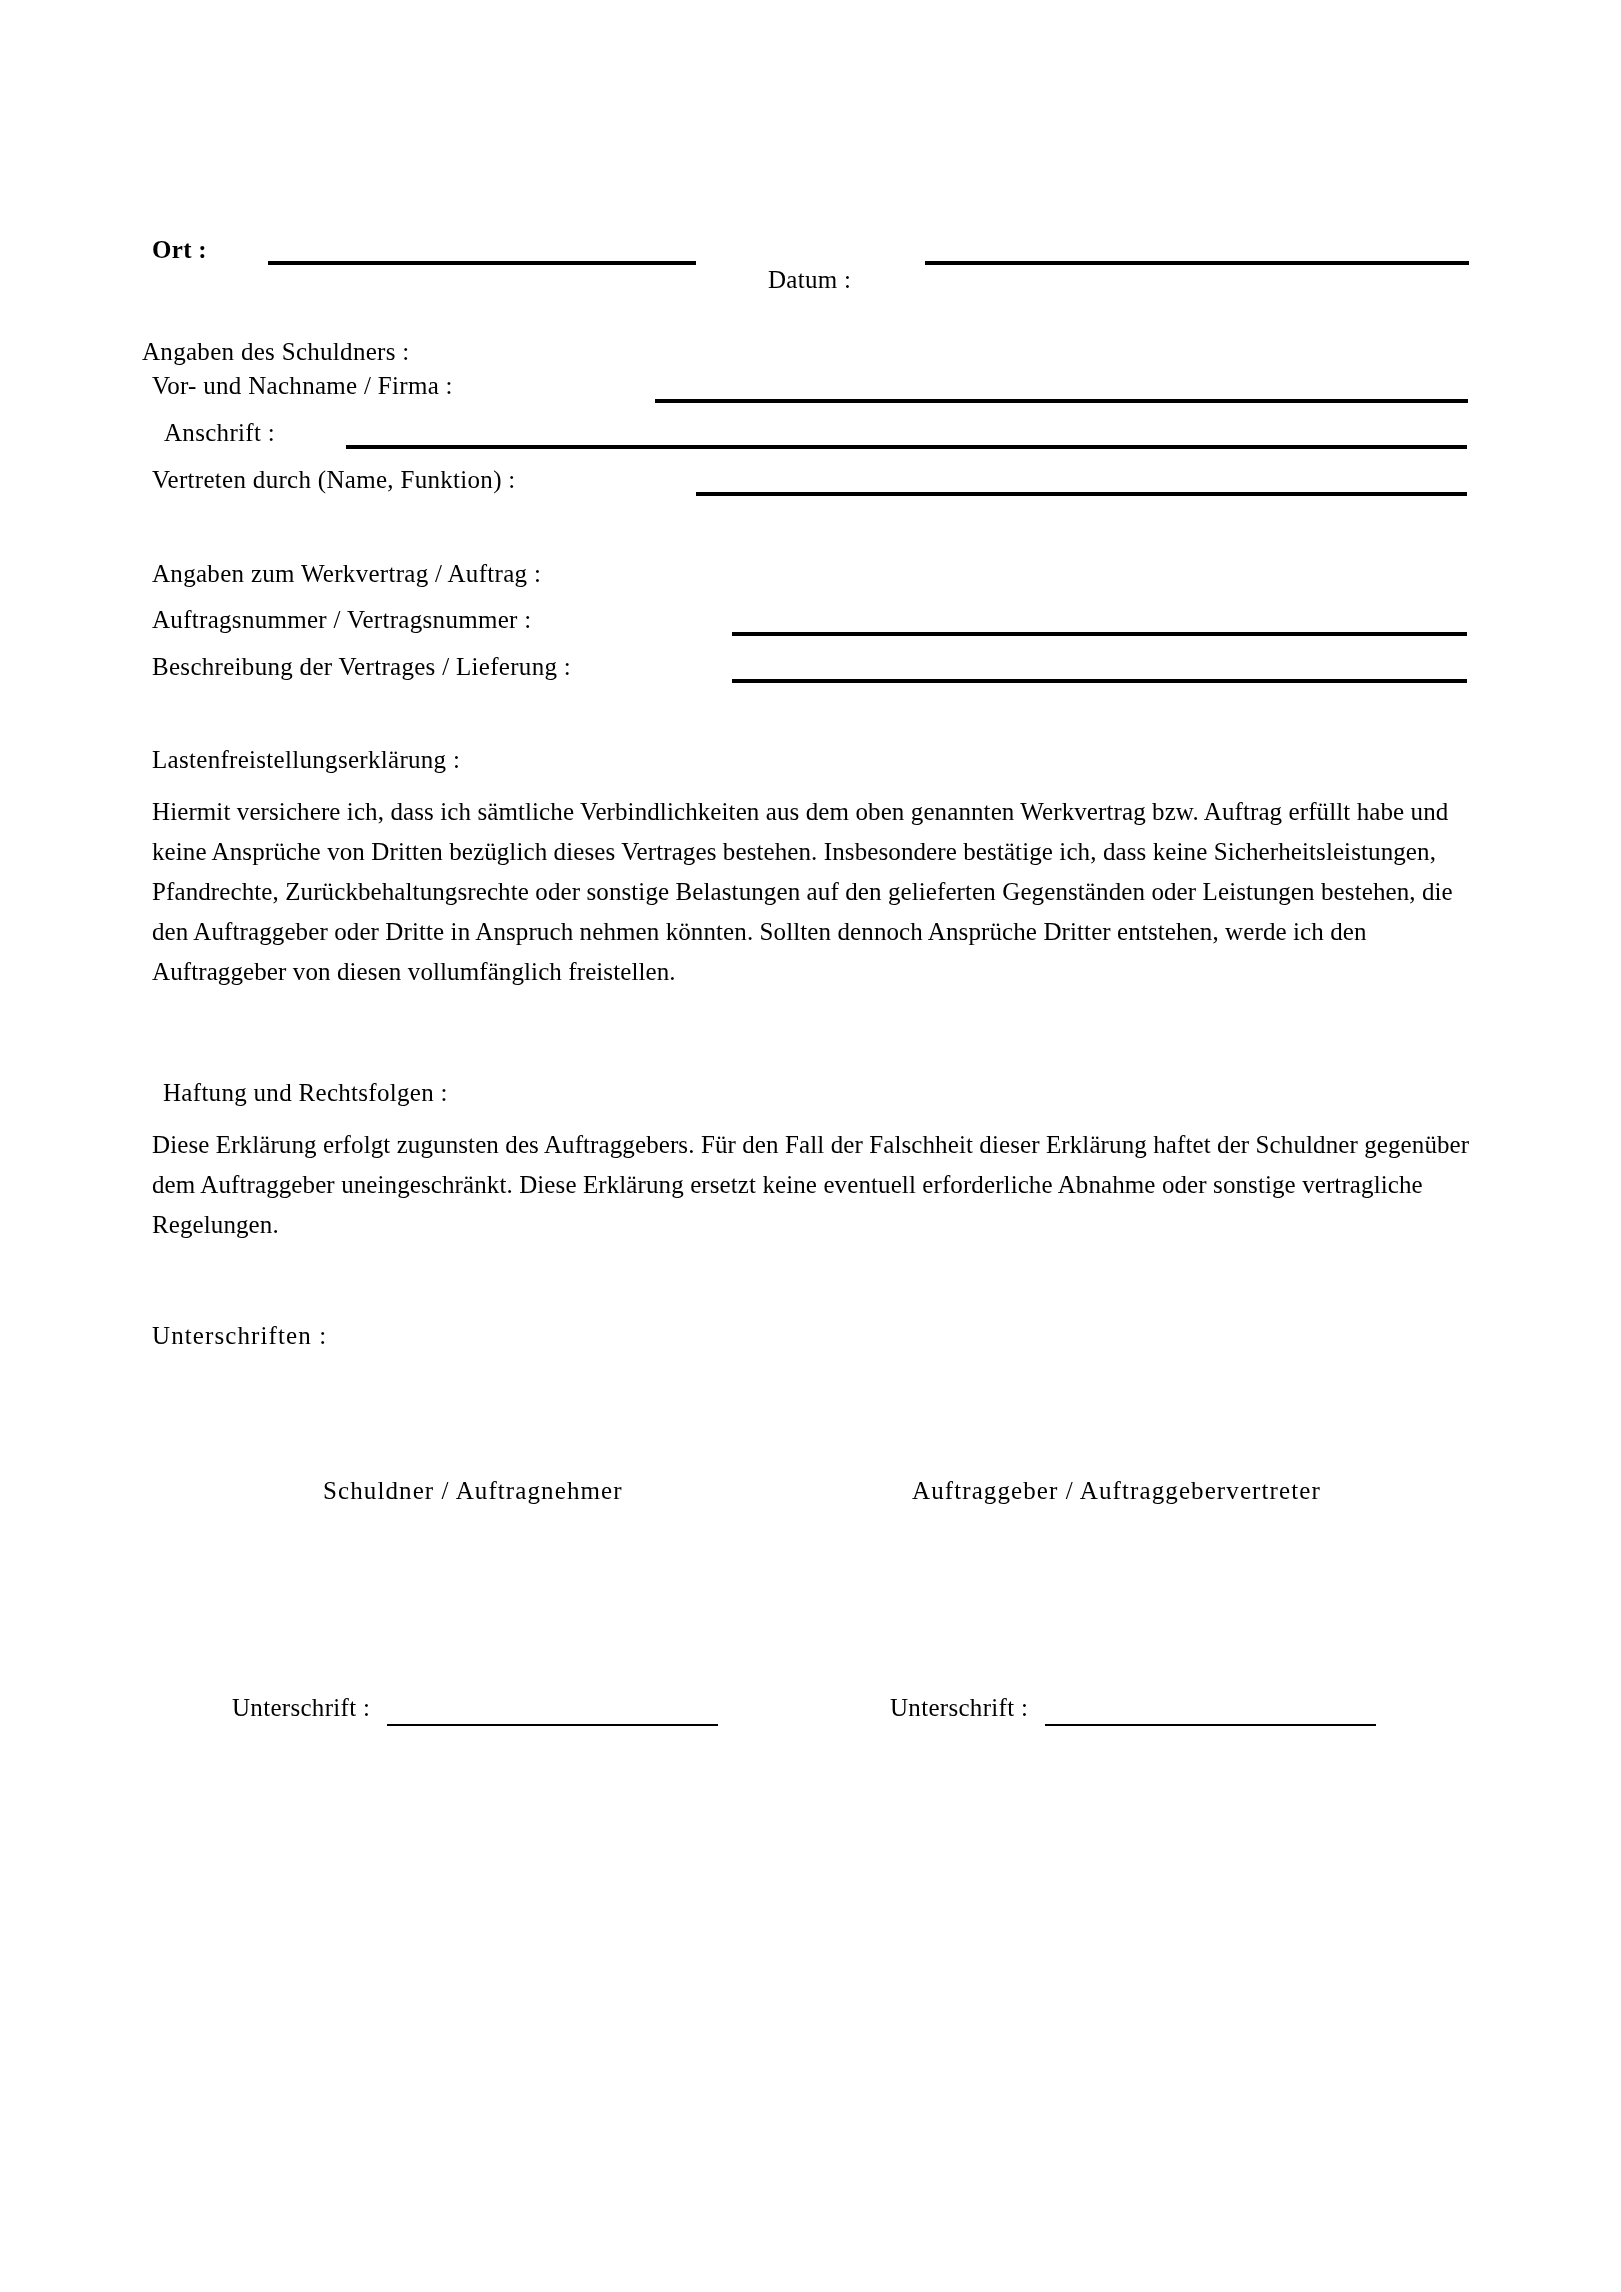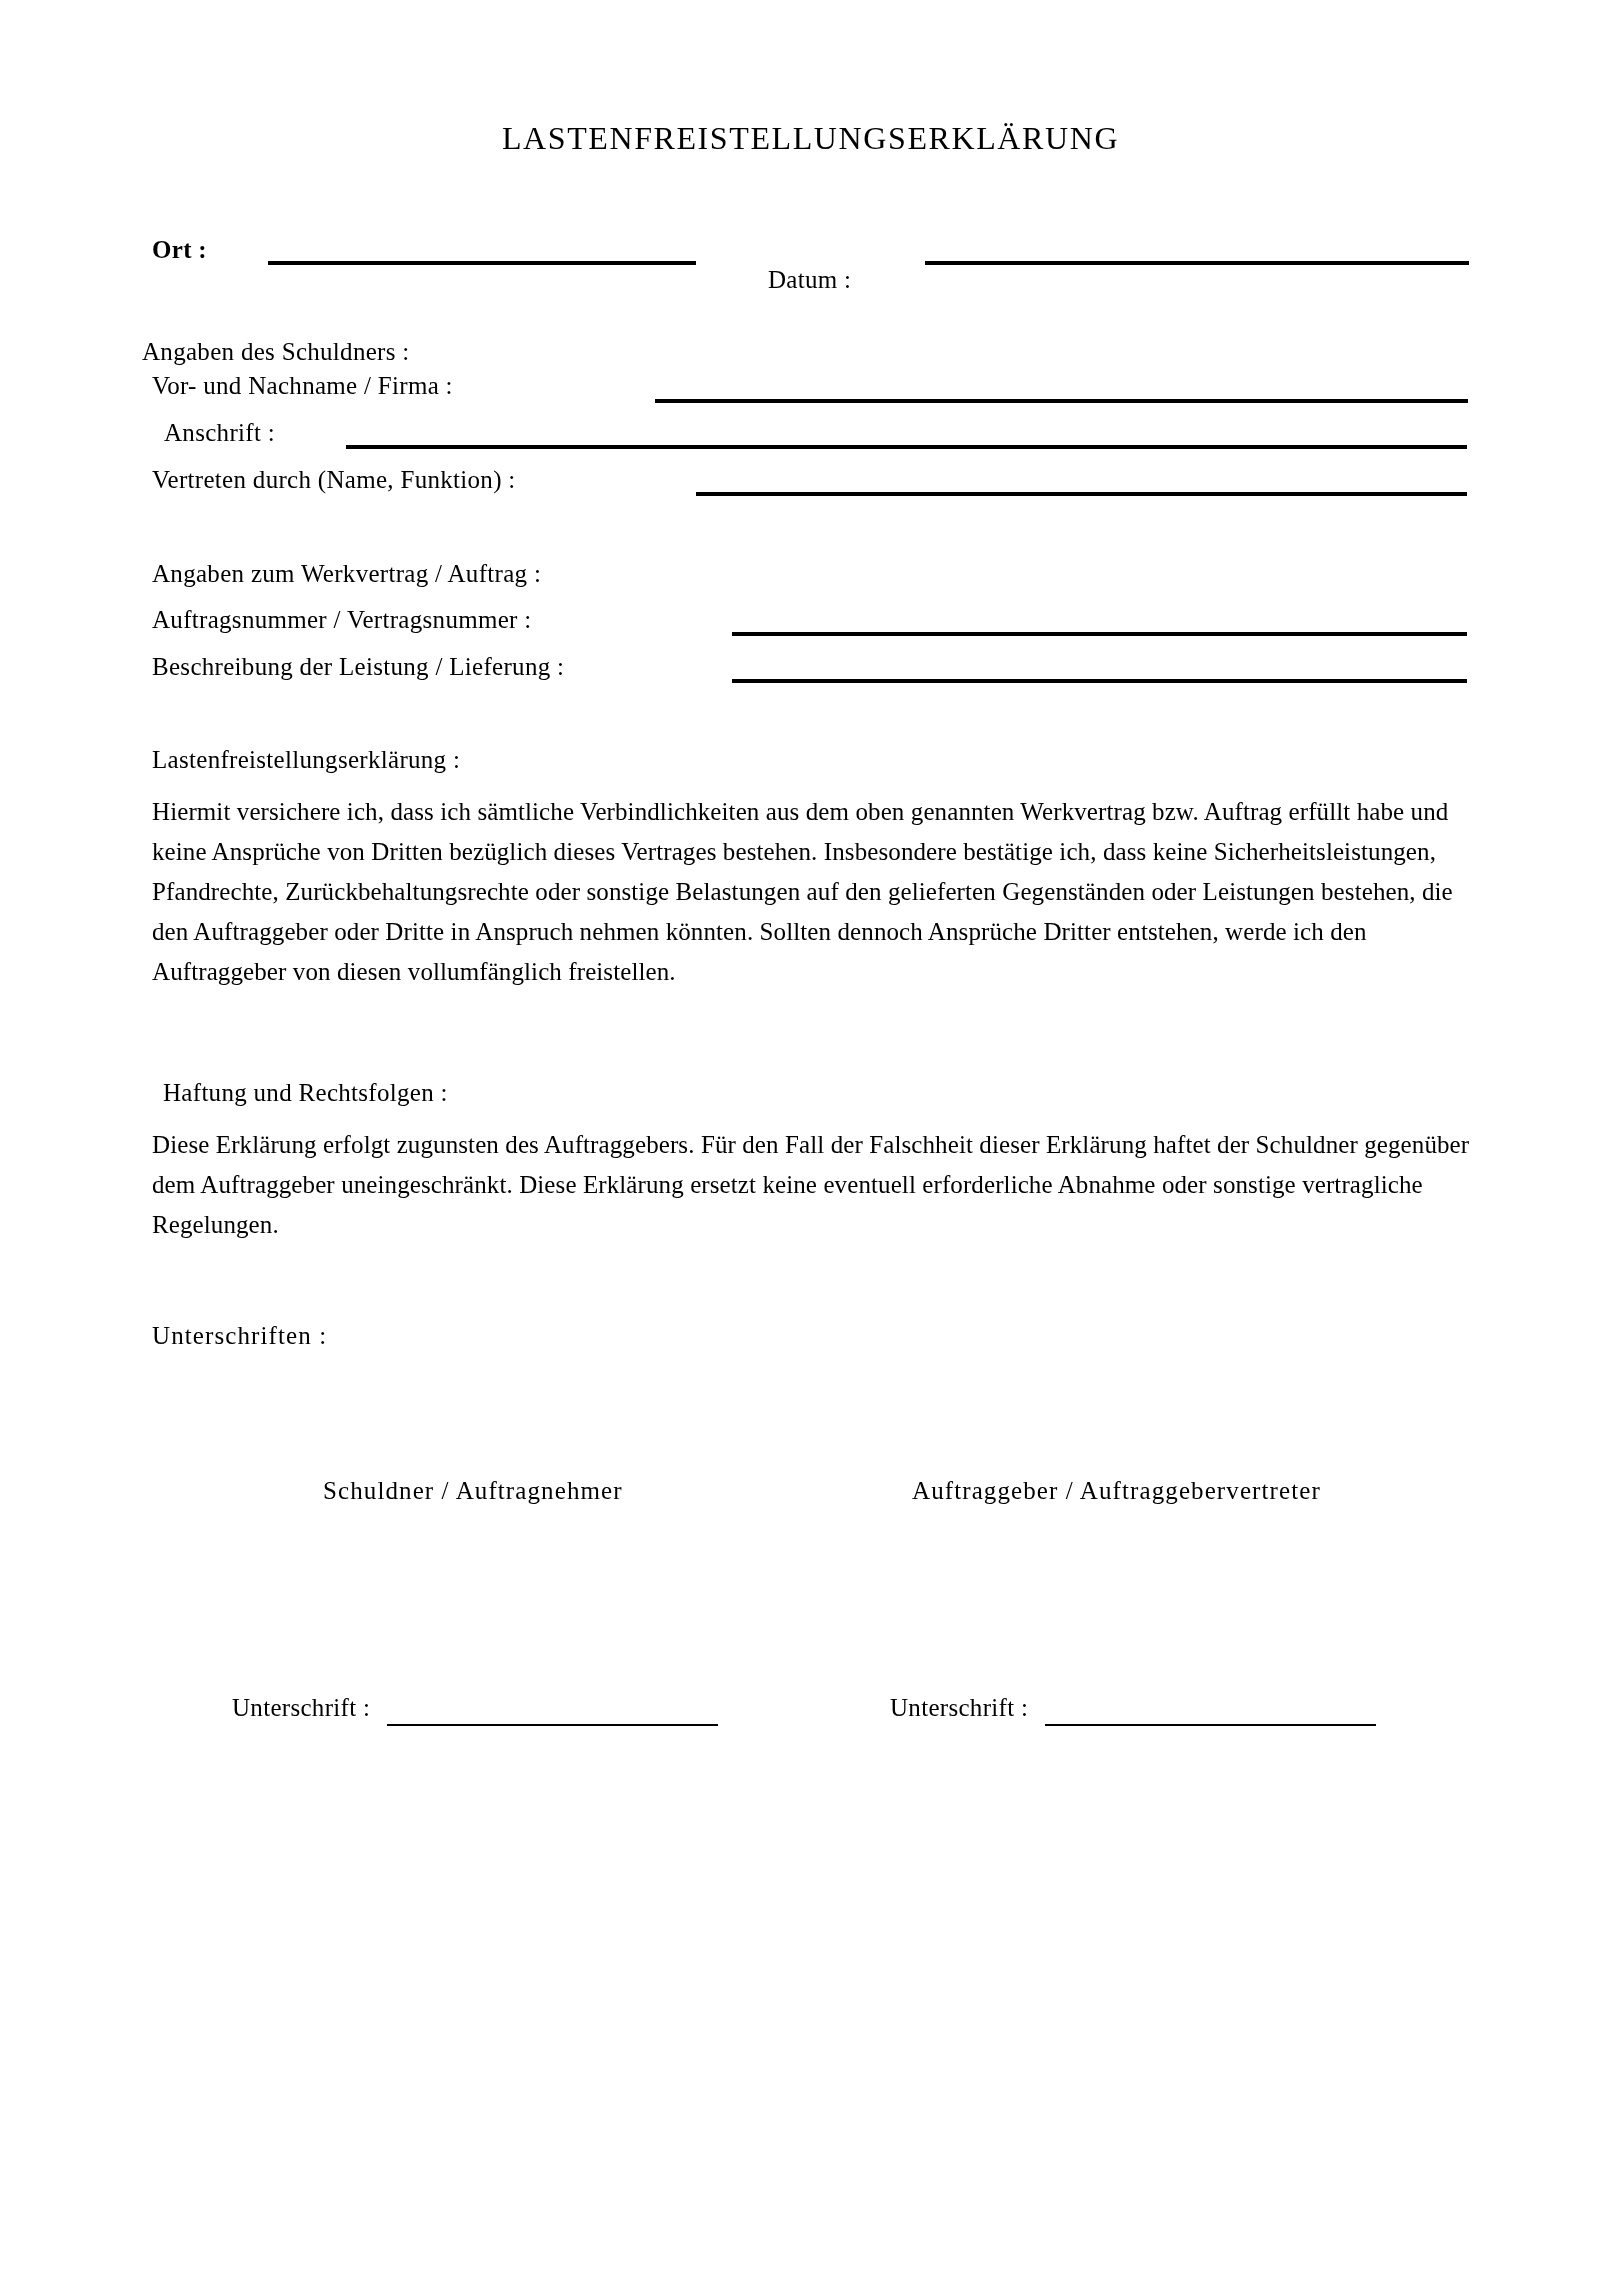--- a/index.html
+++ b/index.html
@@ -74,21 +74,20 @@
     position: absolute;
     height: 2px;
     background: #000000;
   }
 </style>
 </head>
 <body>
 
 <div class="page">
 
-  <div class="doc-title">LASTENFREISTELLUNGSERKLÄRUNG</div>
 
   <div class="ftext" style="left:152px; top:237px;font-weight:bold;">Ort :</div>
   <div class="rule" style="left:268px; top:261px; width:428px;"></div>
 
   <div class="ftext" style="left:768px; top:237px;margin-top:30px;">Datum :</div>
   <div class="rule" style="left:925px; top:261px; width:544px;"></div>
 
   <div class="ftext" style="left:142px; top:327px;margin-top:12px;">Angaben des Schuldners :</div>
 
   <div class="ftext" style="left:152px; top:373px;">Vor- und Nachname / Firma :</div>
@@ -98,21 +97,21 @@
   <div class="rule" style="left:346px; top:445px; width:1121px;"></div>
 
   <div class="ftext" style="left:152px; top:467px;">Vertreten durch (Name, Funktion) :</div>
   <div class="rule" style="left:696px; top:492px; width:771px;"></div>
 
   <div class="ftext" style="left:152px; top:561px;">Angaben zum Werkvertrag / Auftrag :</div>
 
   <div class="ftext" style="left:152px; top:607px;">Auftragsnummer / Vertragsnummer :</div>
   <div class="rule" style="left:732px; top:632px; width:735px;"></div>
 
-  <div class="ftext" style="left:152px; top:654px;">Beschreibung der Leistung / Lieferung :</div>
+  <div class="ftext" style="left:152px; top:654px;">Beschreibung der Vertrages / Lieferung :</div>
   <div class="rule" style="left:732px; top:679px; width:735px;"></div>
 
   <div class="ftext" style="left:152px; top:747px;">Lastenfreistellungserklärung :</div>
 
   <div class="para" style="left:152px; top:792px; width:1321px;">Hiermit versichere ich, dass ich sämtliche Verbindlichkeiten aus dem oben genannten Werkvertrag bzw. Auftrag erfüllt habe und keine Ansprüche von Dritten bezüglich dieses Vertrages bestehen. Insbesondere bestätige ich, dass keine Sicherheitsleistungen, Pfandrechte, Zurückbehaltungsrechte oder sonstige Belastungen auf den gelieferten Gegenständen oder Leistungen bestehen, die den Auftraggeber oder Dritte in Anspruch nehmen könnten. Sollten dennoch Ansprüche Dritter entstehen, werde ich den Auftraggeber von diesen vollumfänglich freistellen.</div>
 
   <div class="ftext" style="left:163px; top:1080px;">Haftung und Rechtsfolgen :</div>
 
   <div class="para" style="left:152px; top:1125px; width:1321px;">Diese Erklärung erfolgt zugunsten des Auftraggebers. Für den Fall der Falschheit dieser Erklärung haftet der Schuldner gegenüber dem Auftraggeber uneingeschränkt. Diese Erklärung ersetzt keine eventuell erforderliche Abnahme oder sonstige vertragliche Regelungen.</div>
 

